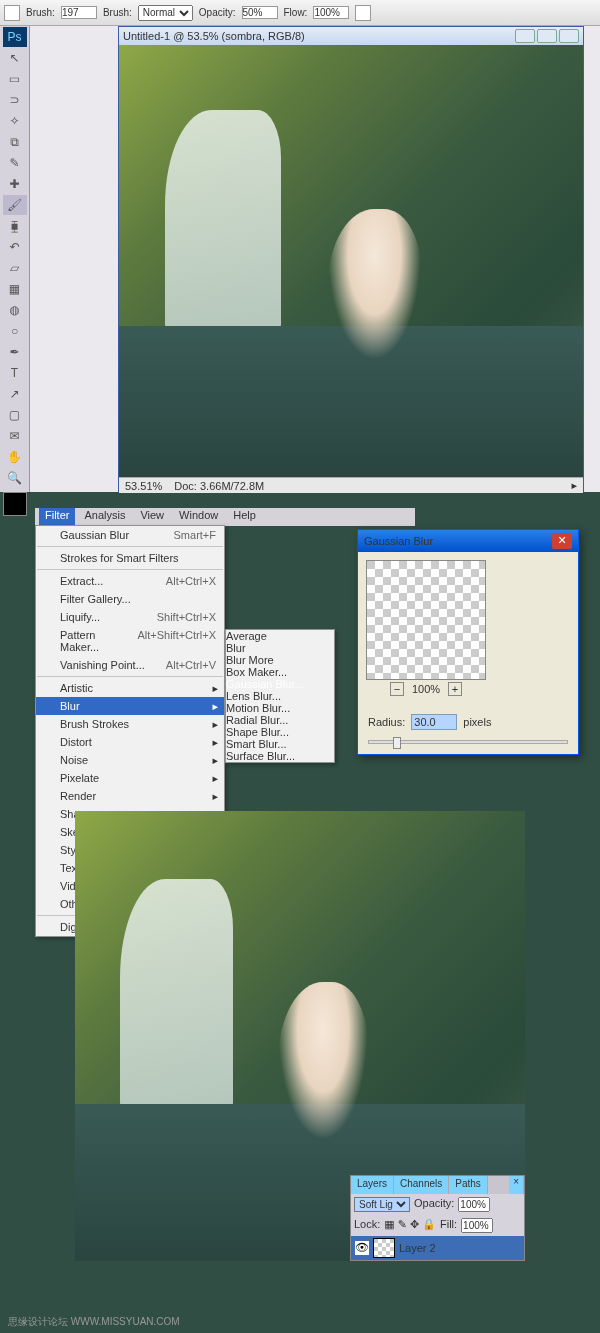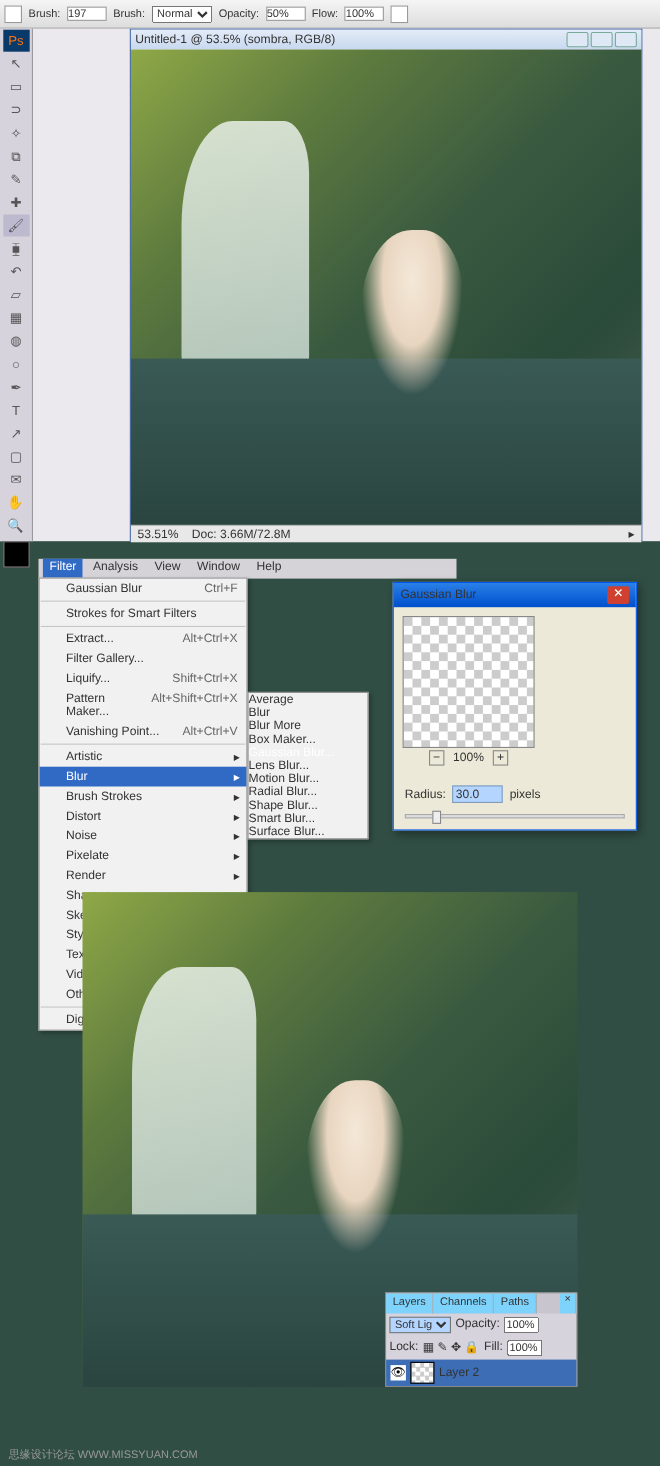--- a/index.html
+++ b/index.html
@@ -74,21 +74,21 @@
     <input value="197" style="">
     <span>Brush:</span>
     <select><option>Normal</option></select>
     <span>Opacity:</span>
     <input value="50%" style="">
     <span>Flow:</span>
     <input value="100%" style="">
     <div class="ico"></div>
   </div>
   <div class="toolbox">
-    <div class="t" style="background:#0a3a6a;color:#f97316">Ps</div>
+    <div class="t" style="background:#0a3a6a;color:#7dd3fc">Ps</div>
     <div class="t">↖</div>
     <div class="t">▭</div>
     <div class="t">⊃</div>
     <div class="t">✧</div>
     <div class="t">⧉</div>
     <div class="t">✎</div>
     <div class="t">✚</div>
     <div class="t" style="background:#bdbad0">🖌</div>
     <div class="t">⧯</div>
     <div class="t">↶</div>
@@ -131,21 +131,21 @@
   <span class="active">Filter</span>
   <span>Analysis</span>
   <span>View</span>
   <span>Window</span>
   <span>Help</span>
 </div>
 
 <div class="menu">
   <div class="row">
       <span>Gaussian Blur</span>
-      <span class="sc">Ctrl+F</span>
+      <span class="sc">Smart+F</span>
     </div>
   <hr>
   <div class="row">
       <span>Strokes for Smart Filters</span>
     </div>
   <hr>
   <div class="row">
       <span>Extract...</span>
       <span class="sc">Alt+Ctrl+X</span>
     </div>

